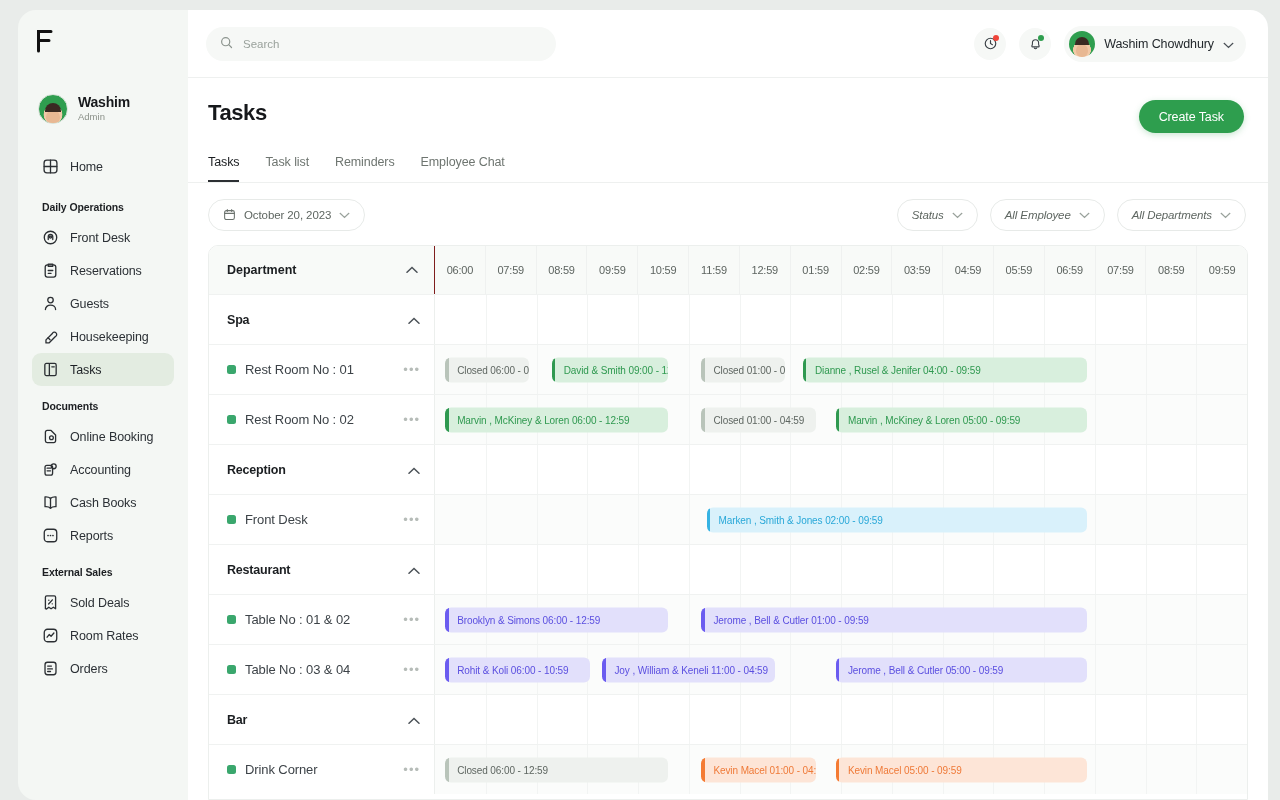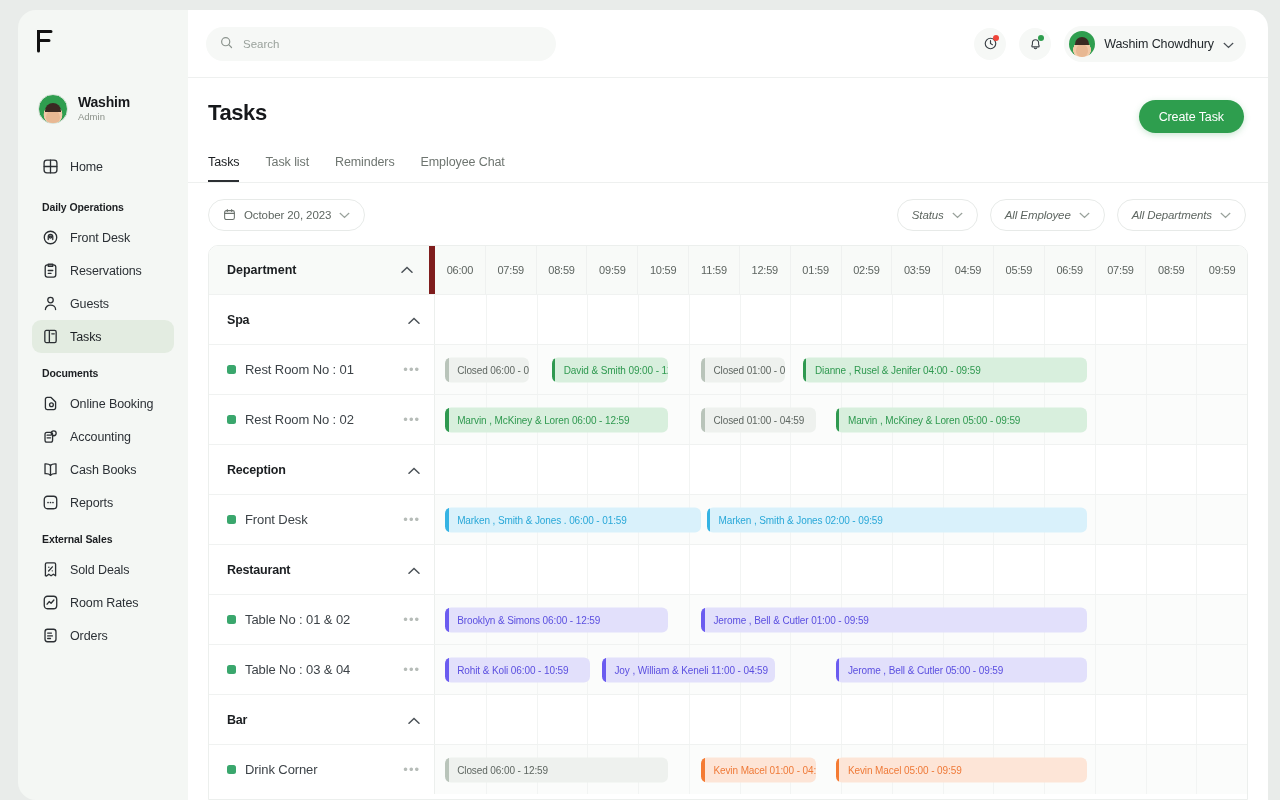--- a/index.html
+++ b/index.html
@@ -130,21 +130,21 @@
 
   
   .tl-wrap {
     margin:0 20px; border:1px solid #ecefed; border-radius:10px 10px 0 0;
     flex:1; overflow:hidden; display:flex; flex-direction:column; background:#fff;
   }
   .tl-head { display:flex; height:48px; background:#f8faf8; flex:0 0 48px;}
   .tl-head .dept-cell {
     width:226px; flex:0 0 226px; display:flex; align-items:center;
     padding:0 16px 0 18px; font-size:12.5px; font-weight:700; color:#1b1e21;
-    border-right:6px solid #7f1d1d;
+    border-right:1px solid #7f1d1d;
   }
   .tl-head .dept-cell .up { margin-left:auto; }
   .tl-head .times { display:flex; flex:1; }
   .tl-head .times .t {
     flex:1 0 0; display:flex; align-items:center; justify-content:center;
     font-size:11px; color:#5d6460; border-left:1px solid #eff1f0; letter-spacing:-.2px;
   }
   .tl-head .times .t:first-child{border-left:none;}
 
   .tl-body { flex:1; overflow:hidden; position:relative;}
@@ -234,20 +234,27 @@
               <path d="M6.6 9h4.8M6.6 12h3" stroke="#2b2f33" stroke-width="1.4" fill="none" stroke-linecap="round" stroke-linejoin="round"></path>
             </svg></span>
           <span class="lbl">Reservations</span>
         </div>
         <div class="nav-item">
           <span class="ico"><svg viewBox="0 0 18 18" width="17" height="17">
               <circle cx="9" cy="5.4" r="2.9" stroke="#2b2f33" stroke-width="1.4" fill="none" stroke-linecap="round" stroke-linejoin="round"></circle>
               <path d="M3.6 15.4c0-2.8 2.4-4.6 5.4-4.6s5.4 1.8 5.4 4.6" stroke="#2b2f33" stroke-width="1.4" fill="none" stroke-linecap="round" stroke-linejoin="round"></path>
             </svg></span>
           <span class="lbl">Guests</span>
+        </div>
+        <div class="nav-item">
+          <span class="ico"><svg viewBox="0 0 18 18" width="17" height="17">
+              <path d="M4.2 12.6 11 5.8a2.4 2.4 0 1 1 3.2 3.2l-6.8 6.8H4.2z" stroke="#2b2f33" stroke-width="1.4" fill="none" stroke-linecap="round" stroke-linejoin="round"></path>
+              <path d="M6.5 10.4l2 2" stroke="#2b2f33" stroke-width="1.4" fill="none" stroke-linecap="round" stroke-linejoin="round"></path>
+            </svg></span>
+          <span class="lbl">Housekeeping</span>
         </div>
         <div class="nav-item active">
           <span class="ico"><svg viewBox="0 0 18 18" width="17" height="17">
               <path d="M3 4.2A1.6 1.6 0 0 1 4.6 2.6h3.2v12.8H4.6A1.6 1.6 0 0 1 3 13.8z" stroke="#2b2f33" stroke-width="1.4" fill="none" stroke-linecap="round" stroke-linejoin="round"></path>
               <path d="M8.6 2.6h4.8A1.6 1.6 0 0 1 15 4.2v9.6a1.6 1.6 0 0 1-1.6 1.6H8.6" stroke="#2b2f33" stroke-width="1.4" fill="none" stroke-linecap="round" stroke-linejoin="round"></path>
               <path d="M10.4 6.2h2.6" stroke="#2b2f33" stroke-width="1.4" fill="none" stroke-linecap="round" stroke-linejoin="round"></path>
             </svg></span>
           <span class="lbl">Tasks</span>
         </div>
         <div class="nav-section">Documents</div>
@@ -542,21 +549,20 @@
               <div class="gridcell" style="left: 37.5%; width: 0px;"></div>
               <div class="gridcell" style="left: 43.75%; width: 0px;"></div>
               <div class="gridcell" style="left: 50%; width: 0px;"></div>
               <div class="gridcell" style="left: 56.25%; width: 0px;"></div>
               <div class="gridcell" style="left: 62.5%; width: 0px;"></div>
               <div class="gridcell" style="left: 68.75%; width: 0px;"></div>
               <div class="gridcell" style="left: 75%; width: 0px;"></div>
               <div class="gridcell" style="left: 81.25%; width: 0px;"></div>
               <div class="gridcell" style="left: 87.5%; width: 0px;"></div>
               <div class="gridcell" style="left: 93.75%; width: 0px;"></div>
-              <div class="bar blue" style="left: 1.25%; width: 31.5625%;">Marken , Smith &amp; Jones . 06:00 - 01:59</div>
               <div class="bar blue" style="left: 33.4375%; width: 46.875%;">Marken , Smith &amp; Jones  02:00 - 09:59</div>
             </div>
           </div>
           <div class="row group">
             <div class="label">
               <span class="txt">Restaurant</span>
               <span class="up"><svg width="12" height="8" viewBox="0 0 12 8" fill="none">
                   <path d="M1 6.2 6 1.5l5 4.7" stroke="#4b5157" stroke-width="1.5" stroke-linecap="round"></path>
                 </svg></span>
             </div>

